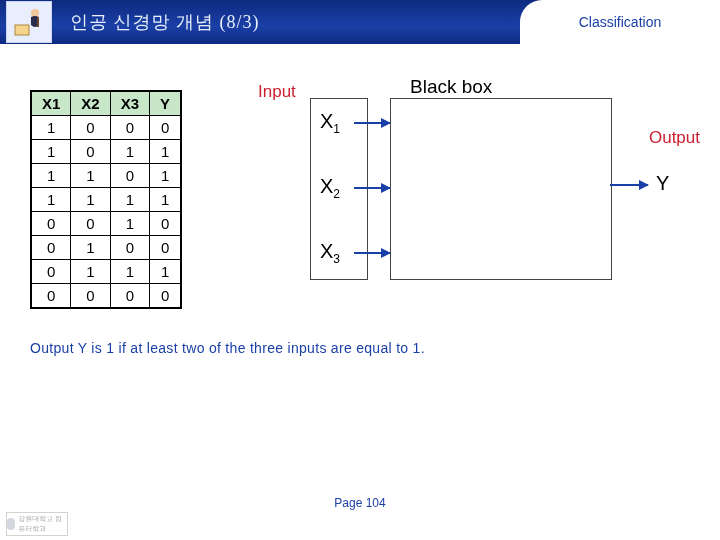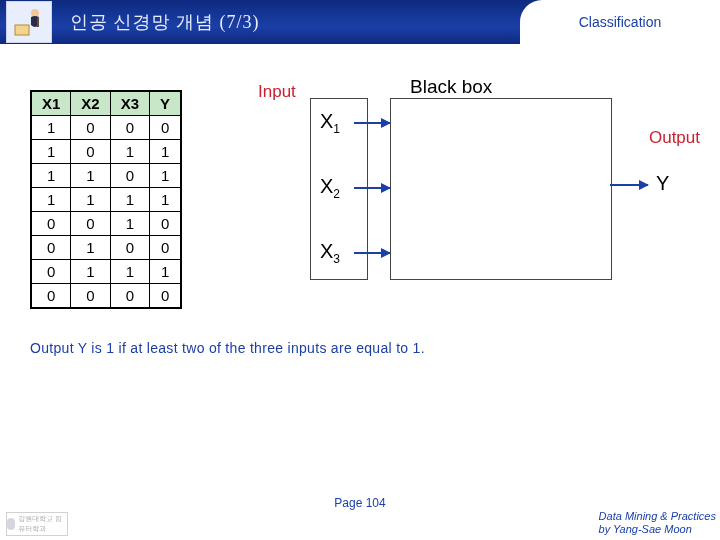--- a/index.html
+++ b/index.html
@@ -141,21 +141,21 @@
 
 <div class="header">
   <div class="avatar-box">
     <svg class="avatar-svg" viewBox="0 0 36 34">
       <rect x="4" y="20" width="14" height="10" fill="#f4d38a" stroke="#b08a42"></rect>
       <circle cx="24" cy="8" r="4" fill="#f2c79a"></circle>
       <path d="M20 12 q4 -2 8 0 l0 8 q-4 4 -8 0 z" fill="#2a2a4a"></path>
       <rect x="26" y="12" width="2" height="10" fill="#6a4a2a"></rect>
     </svg>
   </div>
-  <div class="title">인공 신경망 개념 (7/3)</div>
+  <div class="title">인공 신경망 개념 (8/3)</div>
   <div class="header-right">Classification</div>
 </div>
 
 <div class="slide-body">
 
   <table class="truth-table">
     <thead>
       <tr>
         <th>X1</th>
         <th>X2</th>
@@ -233,17 +233,13 @@
 </div>
 
 <div class="rule-text">Output Y is 1 if at least two of the three inputs are equal to 1.</div>
 
 <div class="footer">
   <div class="logo-area">
     <div class="logo-dot"></div>
     <span>강원대학교 컴퓨터학과</span>
   </div>
   <div class="page-number">Page 104</div>
-  <div class="credits">
-    <div>Data Mining &amp; Practices</div>
-    <div>by Yang-Sae Moon</div>
-  </div>
 </div>
 
 </body></html>

